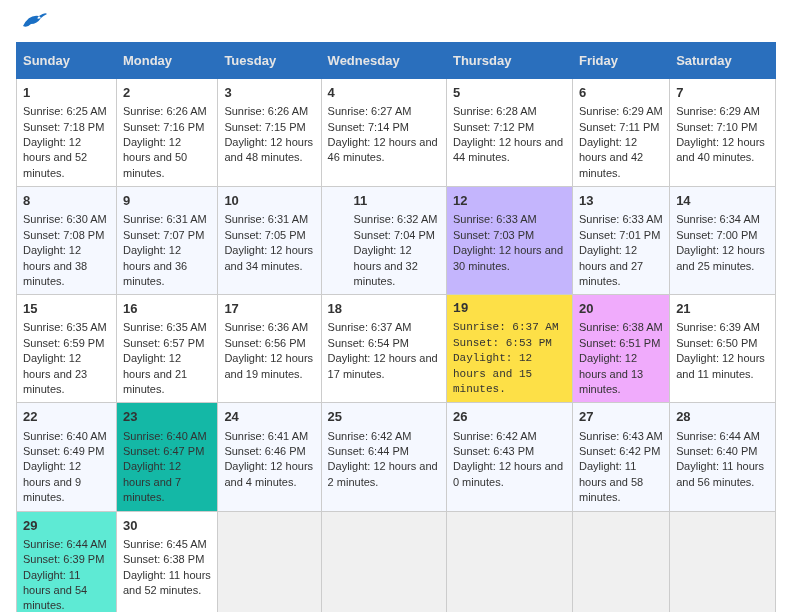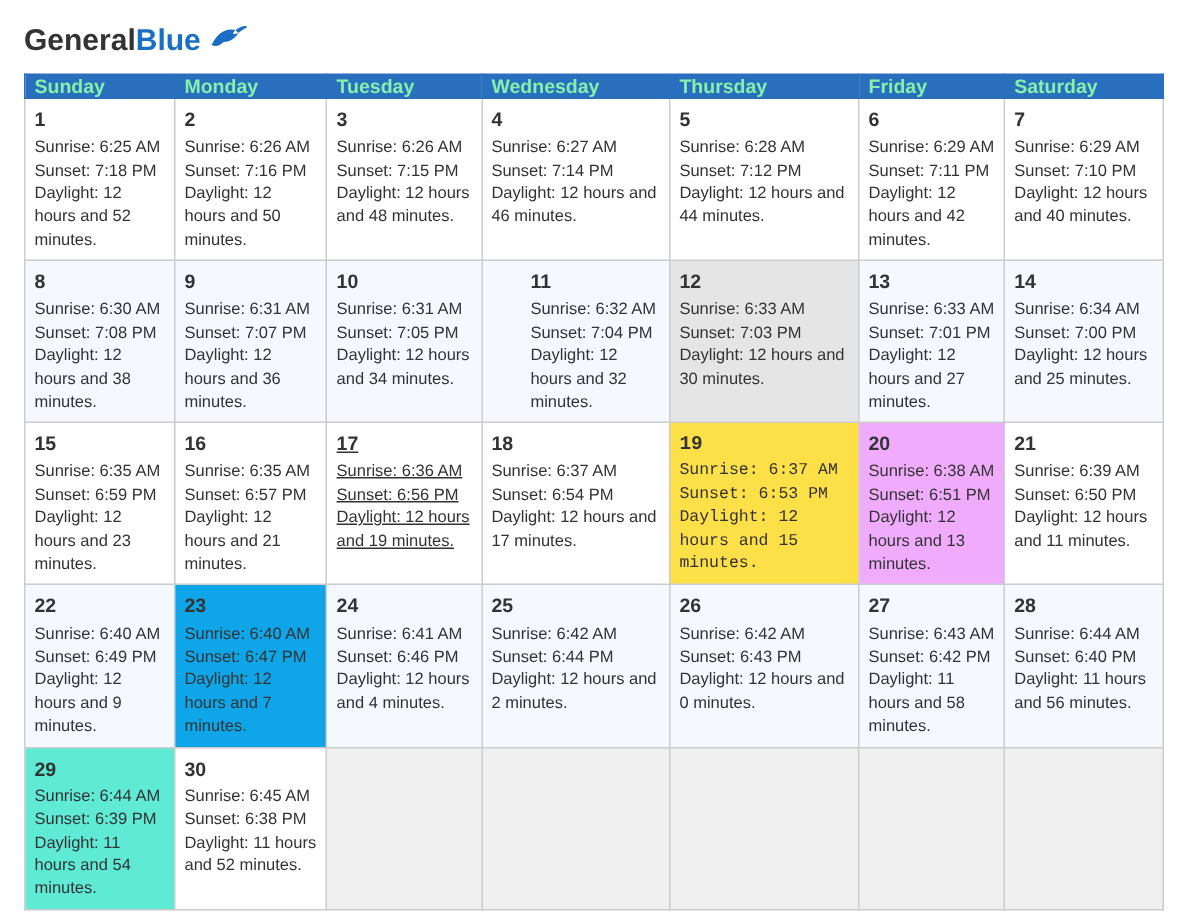--- a/index.html
+++ b/index.html
@@ -39,23 +39,23 @@
       font-weight: normal;
       color: #555;
     }
     table {
       width: 100%;
       border-collapse: collapse;
       margin-top: 10px;
     }
     th {
       background-color: #2a6fbd;
-      color: #86efac;
+      color: #e5e5e5;
       text-align: left;
-      padding: 0 6px;
+      padding: 10px 6px;
       font-size: 13px;
       font-weight: bold;
       border: 1px solid #2a6fbd;
     }
     td {
       vertical-align: top;
       padding: 5px 6px;
       font-size: 11px;
       color: #333;
       border: 1px solid #ccc;
@@ -70,23 +70,20 @@
       display: block;
       margin-bottom: 2px;
     }
   </style>
 </head>
 <body>
 
 <div class="header">
   <div class="logo">
     <div class="logo-row">
-      <span style="font-size:20px;font-weight:bold;color:#333;">
-        General<span style="color:#1a6fc4;">Blue</span>
-      </span>
       <svg width="28" height="20" viewBox="0 0 28 20" style="margin-left:3px;margin-top:-4px;">
         <path d="M4 14 Q10 2 20 4 Q16 8 22 6 Q18 12 12 12 Q8 16 4 14Z" fill="#1a6fc4"></path>
         <path d="M20 4 Q26 0 28 2 Q24 4 22 6 Q21 5 20 4Z" fill="#1a6fc4"></path>
       </svg>
     </div>
   </div>
   <div class="title-block">
     <h1></h1>
     <h2></h2>
   </div>
@@ -167,21 +164,21 @@
           <div>Sunrise: 6:31 AM</div>
           <div>Sunset: 7:05 PM</div>
           <div>Daylight: 12 hours and 34 minutes.</div>
         </td>
         <td style="background: rgb(245, 248, 255); padding-left: 32px;">
           <span class="day-num">11</span>
           <div>Sunrise: 6:32 AM</div>
           <div>Sunset: 7:04 PM</div>
           <div>Daylight: 12 hours and 32 minutes.</div>
         </td>
-        <td style="background: #e5e5e5;">
+        <td style="background: #c4b5fd;">
           <span class="day-num">12</span>
           <div>Sunrise: 6:33 AM</div>
           <div>Sunset: 7:03 PM</div>
           <div>Daylight: 12 hours and 30 minutes.</div>
         </td>
         <td style="background: rgb(245, 248, 255);">
           <span class="day-num">13</span>
           <div>Sunrise: 6:33 AM</div>
           <div>Sunset: 7:01 PM</div>
           <div>Daylight: 12 hours and 27 minutes.</div>
@@ -199,21 +196,21 @@
           <div>Sunrise: 6:35 AM</div>
           <div>Sunset: 6:59 PM</div>
           <div>Daylight: 12 hours and 23 minutes.</div>
         </td>
         <td style="background: rgb(255, 255, 255);">
           <span class="day-num">16</span>
           <div>Sunrise: 6:35 AM</div>
           <div>Sunset: 6:57 PM</div>
           <div>Daylight: 12 hours and 21 minutes.</div>
         </td>
-        <td style="background: rgb(255, 255, 255); text-decoration: underline;">
+        <td style="background: rgb(255, 255, 255);">
           <span class="day-num">17</span>
           <div>Sunrise: 6:36 AM</div>
           <div>Sunset: 6:56 PM</div>
           <div>Daylight: 12 hours and 19 minutes.</div>
         </td>
         <td style="background: rgb(255, 255, 255); margin-left: 28px;">
           <span class="day-num">18</span>
           <div>Sunrise: 6:37 AM</div>
           <div>Sunset: 6:54 PM</div>
           <div>Daylight: 12 hours and 17 minutes.</div>
@@ -237,21 +234,21 @@
           <div>Daylight: 12 hours and 11 minutes.</div>
         </td>
       </tr>
       <tr style="height: 80px;">
         <td style="background: rgb(245, 248, 255);">
           <span class="day-num">22</span>
           <div>Sunrise: 6:40 AM</div>
           <div>Sunset: 6:49 PM</div>
           <div>Daylight: 12 hours and 9 minutes.</div>
         </td>
-        <td style="background: #0ea5e9;">
+        <td style="background: #14b8a6;">
           <span class="day-num">23</span>
           <div>Sunrise: 6:40 AM</div>
           <div>Sunset: 6:47 PM</div>
           <div>Daylight: 12 hours and 7 minutes.</div>
         </td>
         <td style="background: rgb(245, 248, 255);">
           <span class="day-num">24</span>
           <div>Sunrise: 6:41 AM</div>
           <div>Sunset: 6:46 PM</div>
           <div>Daylight: 12 hours and 4 minutes.</div>

